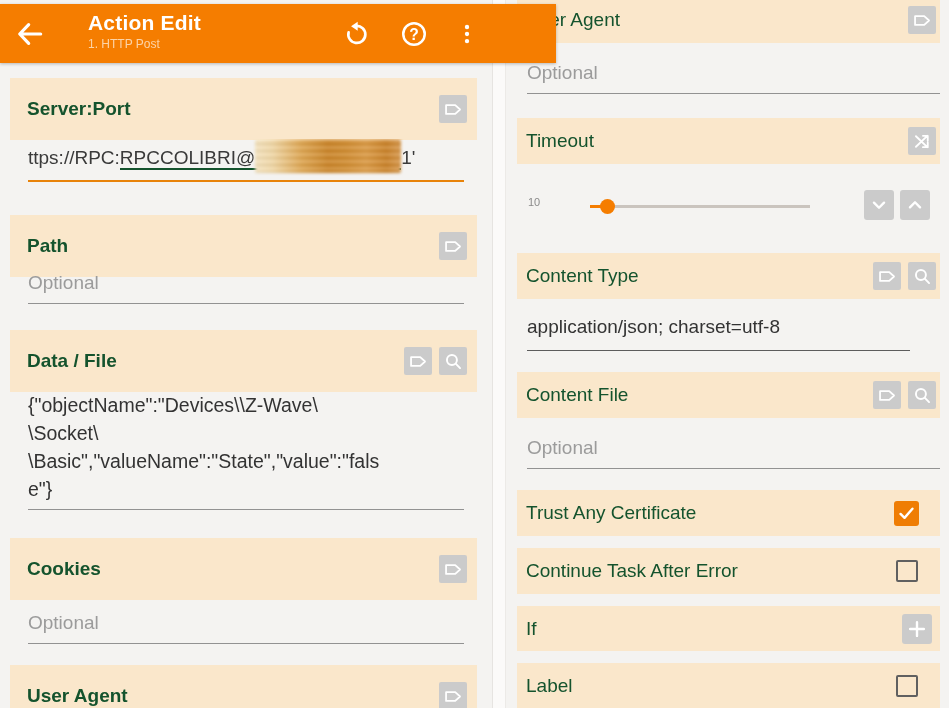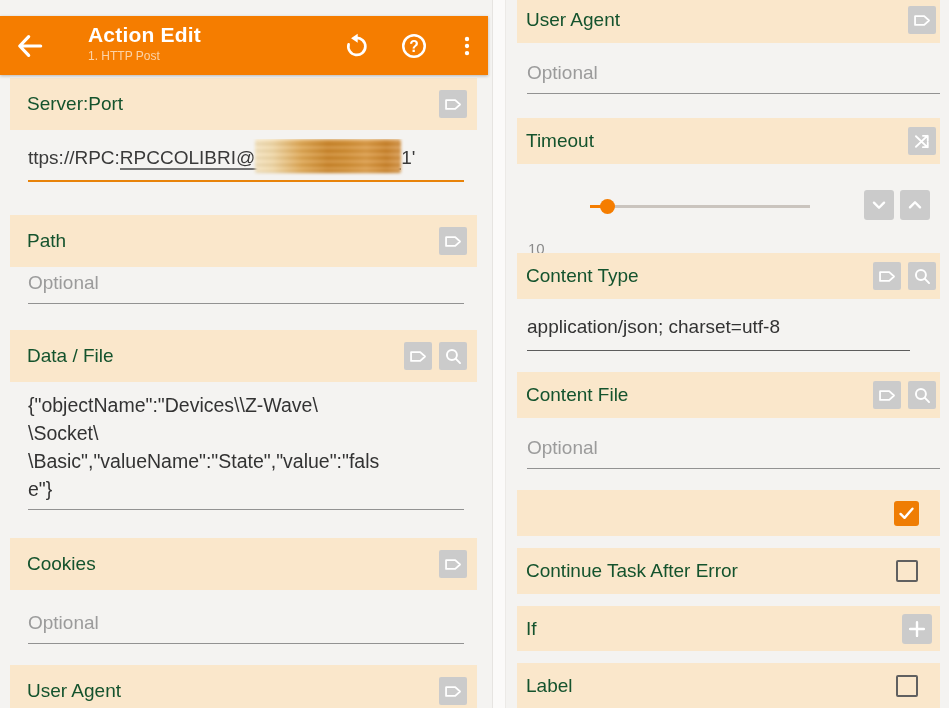--- a/index.html
+++ b/index.html
@@ -1,63 +1,63 @@
 <!DOCTYPE html>
 <html style="--accent: #f57d00;"><head>
 <meta charset="utf-8">
 <style>
   * { margin:0; padding:0; box-sizing:border-box; }
   html,body { width:949px; height:708px; }
   body { font-family:"Liberation Sans","DejaVu Sans",sans-serif; background:#f4f3f1; }
   .screen { position:relative; width:949px; height:708px; overflow:hidden; background:#f4f3f1; }
 
   
-  .appbar { position:absolute; left:0; top:16px; width:488px; height:59px;
+  .appbar { position:absolute; left:0; top:4px; width:556px; height:59px;
             background:var(--accent,#f57d00); box-shadow:0 1px 3px rgba(0,0,0,.25); z-index:5; }
   .appbar .back { position:absolute; left:14px; top:14px; width:32px; height:32px; cursor:pointer; }
   .appbar-title { position:absolute; left:88px; top:7px; font-size:21px; font-weight:bold; color:#ffffff; letter-spacing:.2px; }
   .appbar-sub   { position:absolute; left:88px; top:33px; font-size:12px; color:rgba(255,244,230,.72); }
   .appbar-action { position:absolute; top:13px; width:34px; height:34px; cursor:pointer; display:flex; align-items:center; justify-content:center; }
 
   
   .vdivider { position:absolute; left:492px; top:0; width:14px; height:708px; background:#fbfaf9;
               border-left:1px solid #e6e4e1; border-right:1px solid #eceae7; }
 
   
   .frow { position:absolute; background:#fae7cb; display:flex; align-items:center; }
   .frow .lbl { font-size:19px; color:#14532d; }
-  .frow-left  { left:10px;  width:467px; height:52px; padding:0 10px 0 17px; }
+  .frow-left  { left:10px;  width:467px; height:62px; padding:0 10px 0 17px;font-weight:bold; }
   .frow-right { left:517px; width:423px; height:46px; padding:0 4px 0 9px; }
   .spacer { flex:1; }
 
   
   .ibtn { width:28px; height:28px; border-radius:2px; background:#cbcbcb; display:flex;
           align-items:center; justify-content:center; margin-left:7px; cursor:pointer; flex:none; }
   .ibtn svg { display:block; }
 
   
   .tinput { position:absolute; font-size:19px; color:#3a3a3a; white-space:nowrap; overflow:hidden; }
   .placeholder { color:#9b9b9b; }
   .ul-gray   { border-bottom:1.5px solid #929292; }
   .ul-dark   { border-bottom:1.5px solid #5c5c5c; }
   .ul-accent { border-bottom:2.5px solid #e8830a; }
 
-  .uline-wrap { border-bottom:2px solid #737373; }
+  .uline-wrap { border-bottom:2px solid #14532d; }
   .blur-smudge { display:inline-block; width:146px; height:34px; vertical-align:-9px; border-radius:2px;
     filter:blur(1.6px);
     background:
       repeating-linear-gradient(180deg, rgba(255,255,255,.18) 0 2px, rgba(0,0,0,.06) 4px 7px),
       linear-gradient(90deg,#f7e5c0 0%,#f3d9a6 12%,#e0a64f 32%,#cd8526 50%,#d28c2e 62%,#dd9a42 76%,#cc8226 90%,#d9984a 100%);
   }
 
   .jsonblock { position:absolute; left:28px; top:391px; width:436px; font-size:19.5px; line-height:28px;
                color:#333; padding-bottom:6px; border-bottom:1.5px solid #929292; word-break:break-all; }
 
   
-  .slider-value { position:absolute; left:528px; top:196px; font-size:15px; color:#8a8a8a;margin-top:44px; }
+  .slider-value { position:absolute; left:528px; top:196px; font-size:11px; color:#8a8a8a; }
   .slider-track { position:absolute; left:590px; top:205px; width:220px; height:2.5px; background:#cac4be; cursor:pointer; }
   .slider-fill  { position:absolute; left:0; top:0; width:18px; height:2.5px; background:var(--accent,#f57d00); }
   .slider-thumb { position:absolute; left:10px; top:-6.5px; width:15px; height:15px; border-radius:50%;
                   background:var(--accent,#f57d00); cursor:pointer; }
   .stepbtn { position:absolute; top:190px; width:30px; height:30px; border-radius:3px; background:#cbcbcb;
              display:flex; align-items:center; justify-content:center; cursor:pointer; }
 
   
   .cb-checked { width:25px; height:25px; border-radius:3px; background:#ef7d04; display:flex;
                 align-items:center; justify-content:center; margin-right:17px; cursor:pointer; flex:none; }
@@ -233,20 +233,21 @@
     <span class="ibtn">
       <svg width="21" height="21" viewBox="0 0 24 24">
         <circle cx="10.2" cy="10.2" r="5.7" fill="none" stroke="#fff" stroke-width="2.2"></circle>
         <path d="M14.5 14.5 L19.5 19.5" stroke="#fff" stroke-width="2.2" stroke-linecap="round"></path>
       </svg>
     </span>
   </div>
   <div class="tinput placeholder ul-gray" style="left:527px; top:437px; width:413px; padding-bottom:9px;">Optional</div>
 
   <div class="frow frow-right" style="top:490px;">
+    <span class="lbl">Trust Any Certificate</span>
     <span class="spacer"></span>
     <span class="cb-checked">
       <svg width="19" height="19" viewBox="0 0 24 24">
         <path d="M4.5 12.5 L9.5 17.5 L19.5 6" fill="none" stroke="#fff" stroke-width="3" stroke-linecap="round" stroke-linejoin="round"></path>
       </svg>
     </span>
   </div>
 
   <div class="frow frow-right" style="top:606px; height:45px;">
     <span class="lbl">If</span>

